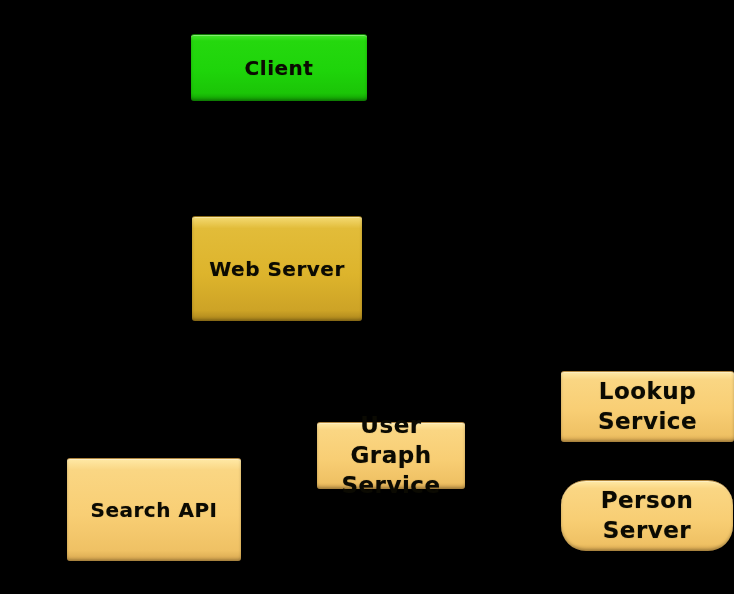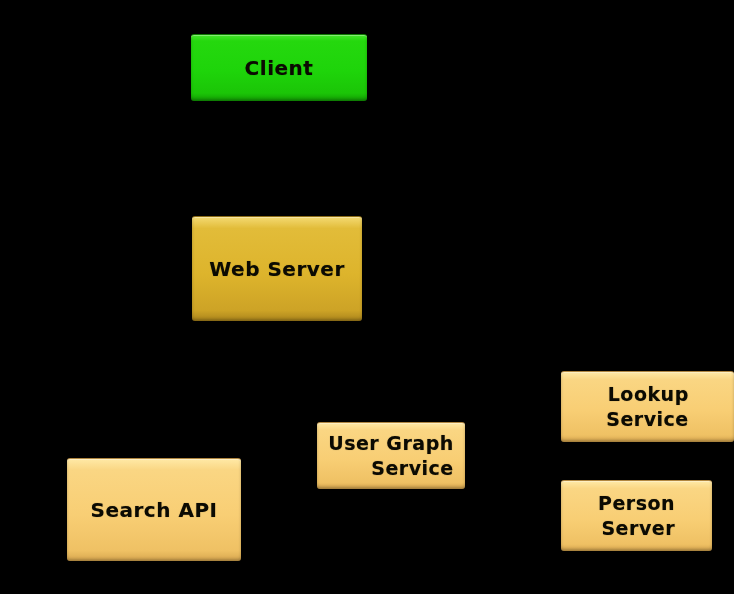--- a/index.html
+++ b/index.html
@@ -53,23 +53,23 @@
       #ffe9a6 0%, #fad683 11%, #f8ce74 55%,
       #efc164 90%, #d6a64f 100%);
     border-top: 1px solid #b08640;
   }
   
   #node-client        { left: 157px; top: 34px;  width: 176px; height: 66px; }
   #node-web-server    { left: 158px; top: 216px; width: 170px; height: 104px; }
   #node-search-api    { left: 33px;  top: 458px; width: 174px; height: 102px; }
   #node-user-graph    { left: 283px; top: 422px; width: 148px; height: 66px; }
   #node-lookup        { left: 527px; top: 371px; width: 173px; height: 70px; }
-  #node-person        { left: 527px; top: 480px; width: 151px; height: 70px; }
+  #node-person        { left: 527px; top: 480px; width: 172px; height: 70px; border-radius: 25px; }
   .single-line .node-label { font-size: 20px; }
-  .multi-line  .node-label { font-size: 19px; text-align: right; }
+  .multi-line  .node-label { font-size: 23px; }
 </style>
 </head>
 <body>
 
 <div id="canvas">
 
   <div id="node-client" class="node scheme-green single-line">
     <span class="node-label">Client</span>
   </div>
 

